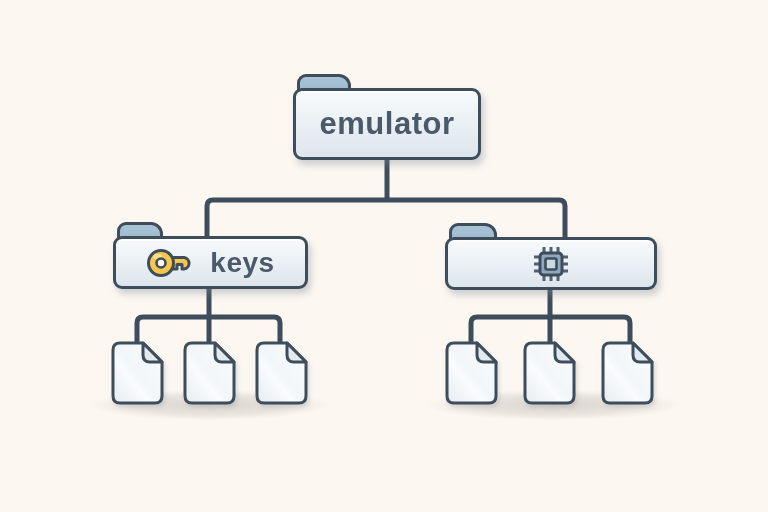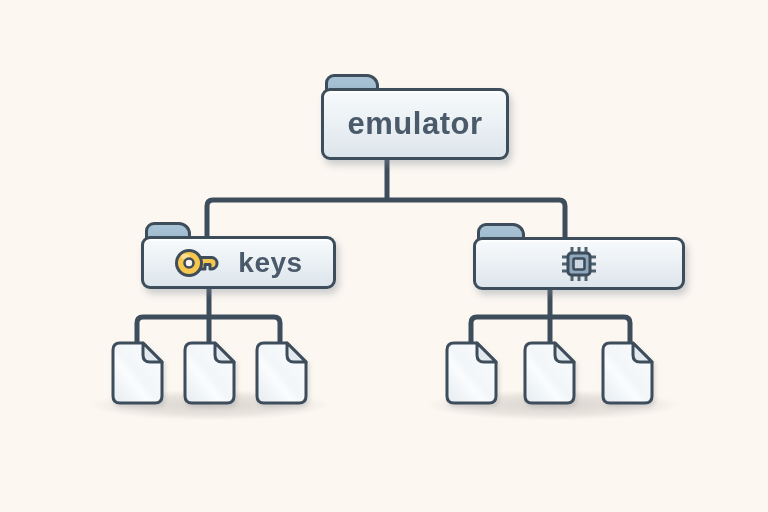--- a/index.html
+++ b/index.html
@@ -25,21 +25,21 @@
   .connectors {
     position: absolute; left: 0; top: 0; z-index: 1;
   }
   .ground-shadow {
     position: absolute; z-index: 0;
     background: radial-gradient(ellipse at center, rgba(176,170,163,0.45) 0%, rgba(176,170,163,0.25) 45%, rgba(176,170,163,0) 72%);
   }
   .ground-shadow.left  { left: 92px;  top: 390px; width: 235px; height: 30px; }
   .ground-shadow.right { left: 428px; top: 390px; width: 250px; height: 30px; }
 
-  .folder { position: absolute; z-index: 2; margin-left: 28px; }
+  .folder { position: absolute; z-index: 2; }
   .folder .tab {
     position: absolute; top: -14px; left: 4px; height: 30px;
     background: linear-gradient(180deg, #a9c3d5 0%, var(--folder-tab) 80%);
     border: 3px solid var(--outline);
     border-radius: 9px 12px 0 0;
     z-index: 0;
   }
   .folder .folder-body {
     position: relative; z-index: 1;
     width: 100%; height: 100%;

